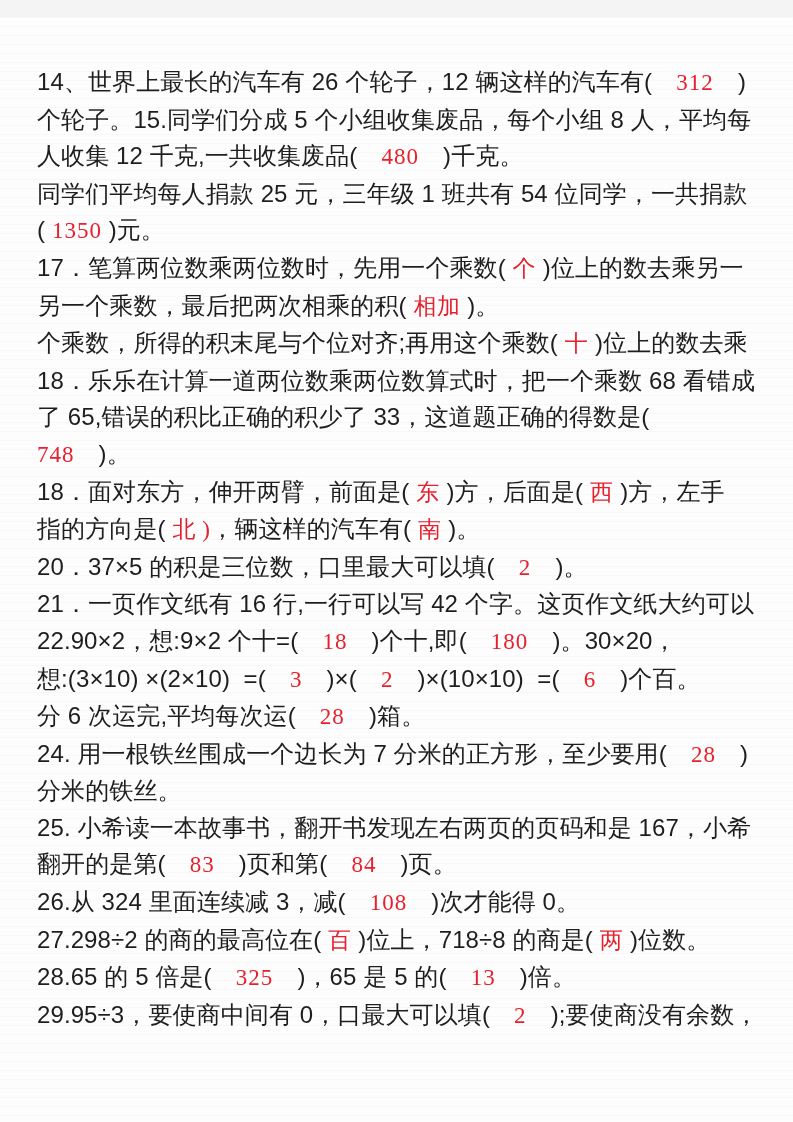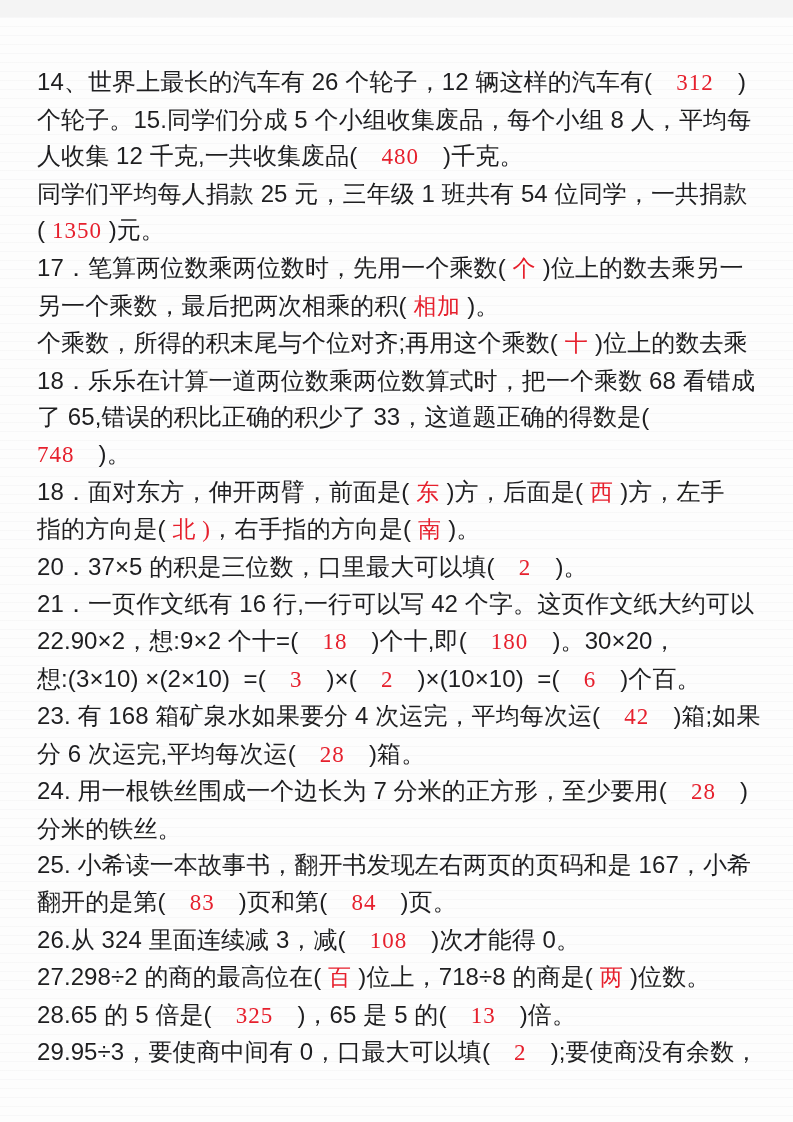--- a/index.html
+++ b/index.html
@@ -68,26 +68,25 @@
       <div class="line"><span class="seg-k">个轮子。15.同学们分成 5 个小组收集废品，每个小组 8 人，平均每</span></div>
       <div class="line"><span class="seg-k">人收集 12 千克,一共收集废品(　</span><span class="seg-r">480</span><span class="seg-k">　)千克。</span></div>
       <div class="line"><span class="seg-k">同学们平均每人捐款 25 元，三年级 1 班共有 54 位同学，一共捐款</span></div>
       <div class="line"><span class="seg-k">( </span><span class="seg-r">1350</span><span class="seg-k"> )元。</span></div>
       <div class="line"><span class="seg-k">17．笔算两位数乘两位数时，先用一个乘数( </span><span class="seg-h">个</span><span class="seg-k"> )位上的数去乘另一</span></div>
       <div class="line"><span class="seg-k">另一个乘数，最后把两次相乘的积( </span><span class="seg-h">相加</span><span class="seg-k"> )。</span></div>
       <div class="line"><span class="seg-k">个乘数，所得的积末尾与个位对齐;再用这个乘数( </span><span class="seg-h">十</span><span class="seg-k"> )位上的数去乘</span></div>
       <div class="line"><span class="seg-k">18．乐乐在计算一道两位数乘两位数算式时，把一个乘数 68 看错成</span></div>
       <div class="line"><span class="seg-k">了 65,错误的积比正确的积少了 33，这道题正确的得数是(　</span><span class="seg-r">748</span><span class="seg-k">　)。</span></div>
       <div class="line"><span class="seg-k">18．面对东方，伸开两臂，前面是( </span><span class="seg-h">东</span><span class="seg-k"> )方，后面是( </span><span class="seg-h">西</span><span class="seg-k"> )方，左手</span></div>
-      <div class="line"><span class="seg-k">指的方向是( </span><span class="seg-h">北 )</span><span class="seg-k">，右手指的方向是( </span><span class="seg-h">南</span><span class="seg-k"> )。</span></div>
+      <div class="line"><span class="seg-k">指的方向是( </span><span class="seg-h">北 )</span><span class="seg-k">，辆这样的汽车有( </span><span class="seg-h">南</span><span class="seg-k"> )。</span></div>
       <div class="line"><span class="seg-k">20．37×5 的积是三位数，口里最大可以填(　</span><span class="seg-r">2</span><span class="seg-k">　)。</span></div>
       <div class="line"><span class="seg-k">21．一页作文纸有 16 行,一行可以写 42 个字。这页作文纸大约可以</span></div>
       <div class="line"><span class="seg-k">22.90×2，想:9×2 个十=(　</span><span class="seg-r">18</span><span class="seg-k">　)个十,即(　</span><span class="seg-r">180</span><span class="seg-k">　)。30×20，</span></div>
       <div class="line"><span class="seg-k">想:(3×10) ×(2×10)  =(　</span><span class="seg-r">3</span><span class="seg-k">　)×(　</span><span class="seg-r">2</span><span class="seg-k">　)×(10×10)  =(　</span><span class="seg-r">6</span><span class="seg-k">　)个百。</span></div>
-      <div class="line"><span class="seg-k">23. 有 168 箱矿泉水如果要分 4 次运完，平均每次运(　</span><span class="seg-r">42</span><span class="seg-k">　)箱;如果</span></div>
       <div class="line"><span class="seg-k">分 6 次运完,平均每次运(　</span><span class="seg-r">28</span><span class="seg-k">　)箱。</span></div>
       <div class="line"><span class="seg-k">24. 用一根铁丝围成一个边长为 7 分米的正方形，至少要用(　</span><span class="seg-r">28</span><span class="seg-k">　)</span></div>
       <div class="line"><span class="seg-k">分米的铁丝。</span></div>
       <div class="line"><span class="seg-k">25. 小希读一本故事书，翻开书发现左右两页的页码和是 167，小希</span></div>
       <div class="line"><span class="seg-k">翻开的是第(　</span><span class="seg-r">83</span><span class="seg-k">　)页和第(　</span><span class="seg-r">84</span><span class="seg-k">　)页。</span></div>
       <div class="line"><span class="seg-k">26.从 324 里面连续减 3，减(　</span><span class="seg-r">108</span><span class="seg-k">　)次才能得 0。</span></div>
       <div class="line"><span class="seg-k">27.298÷2 的商的最高位在( </span><span class="seg-h">百</span><span class="seg-k"> )位上，718÷8 的商是( </span><span class="seg-h">两</span><span class="seg-k"> )位数。</span></div>
       <div class="line"><span class="seg-k">28.65 的 5 倍是(　</span><span class="seg-r">325</span><span class="seg-k">　)，65 是 5 的(　</span><span class="seg-r">13</span><span class="seg-k">　)倍。</span></div>
       <div class="line"><span class="seg-k">29.95÷3，要使商中间有 0，口最大可以填(　</span><span class="seg-r">2</span><span class="seg-k">　);要使商没有余数，</span></div>
     </div>

